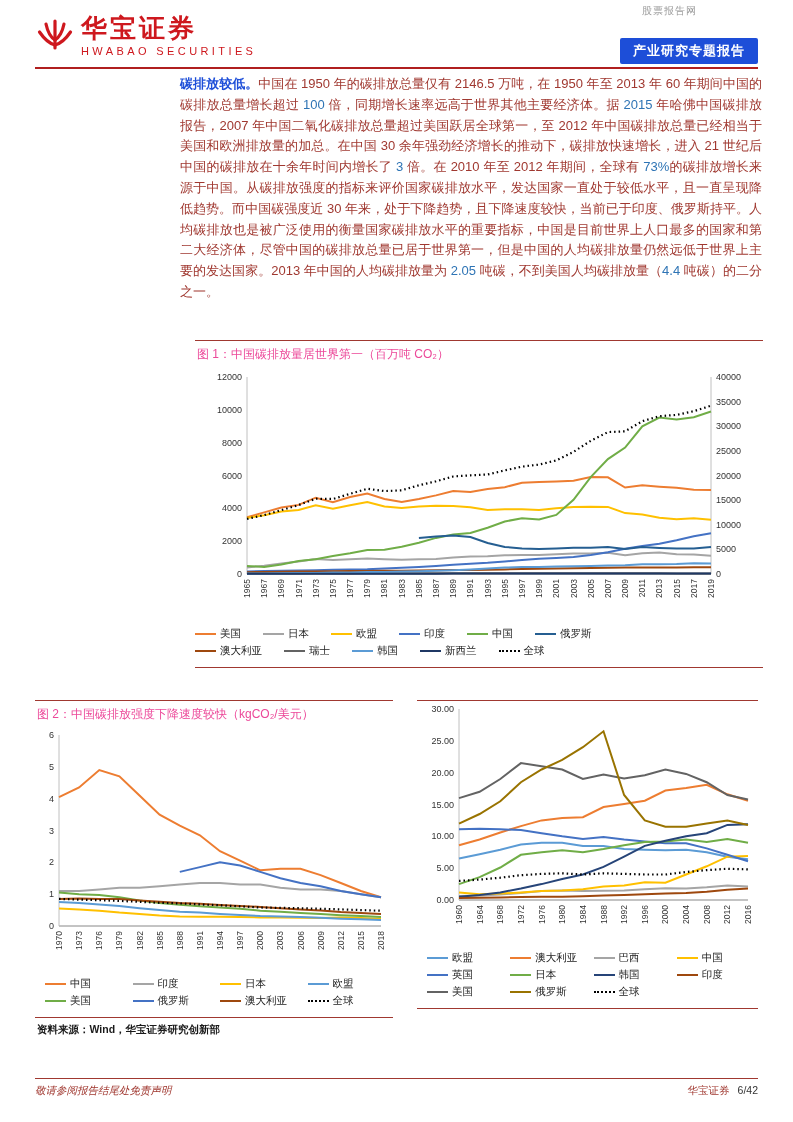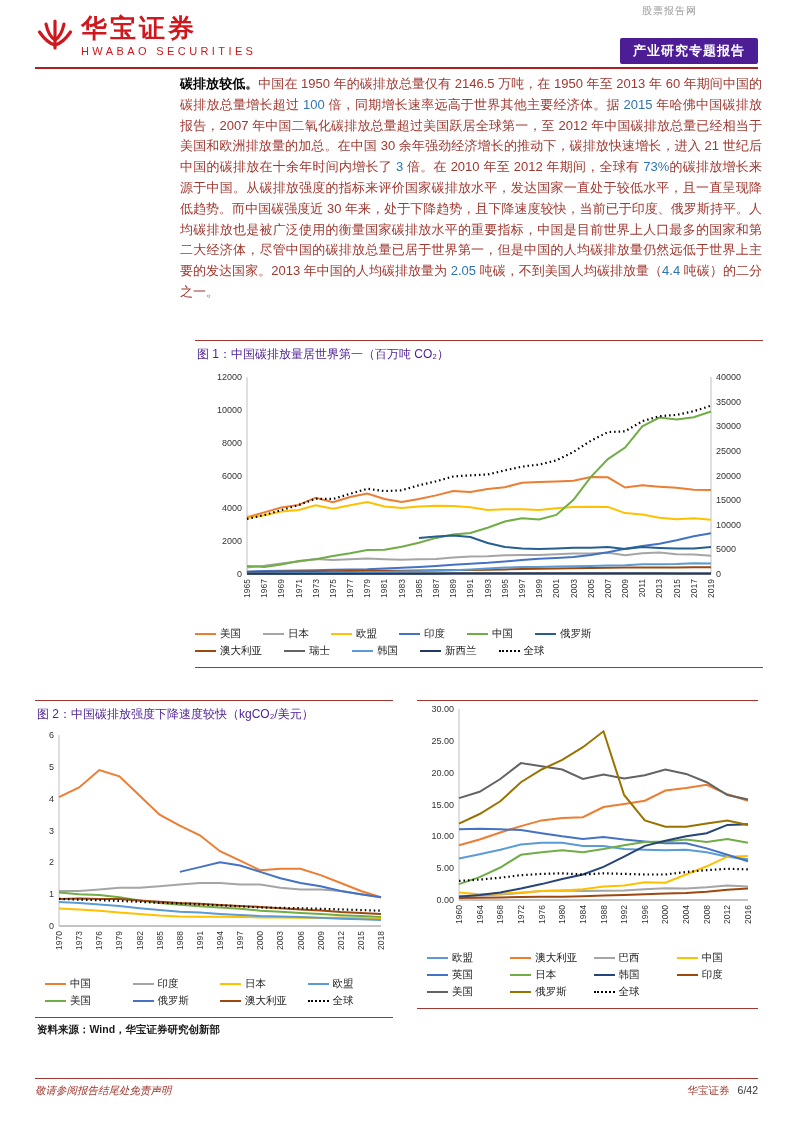--- a/index.html
+++ b/index.html
@@ -8,36 +8,36 @@
     font-family:"Liberation Sans","DejaVu Sans",sans-serif;overflow:hidden;
   }
   
   .watermark-top{position:absolute;top:4px;right:96px;font-size:10px;color:#9a9a9a;letter-spacing:1px;}
   
   .hdr{position:absolute;left:35px;right:35px;top:14px;height:52px;display:flex;justify-content:space-between;align-items:flex-start;}
   .logo{display:flex;align-items:center;gap:6px;}
   .logo-text{display:flex;flex-direction:column;}
   .logo-cn{font-size:26px;font-weight:bold;color:#CE181E;letter-spacing:3px;line-height:1.1;}
   .logo-en{font-size:11px;color:#CE181E;letter-spacing:3.4px;margin-top:2px;}
-  .badge{align-self:flex-end;background:#4c1d95;color:#fff;font-size:13px;font-weight:bold;
+  .badge{align-self:flex-end;background:#1d4ed8;color:#fff;font-size:13px;font-weight:bold;
     padding:4px 13px;letter-spacing:1px;border-radius:2px;margin-bottom:2px;margin-left:16px;}
   .header-rule{position:absolute;left:35px;right:35px;top:67px;border-top:2px solid #B01F1F;}
   
   .body-para{position:absolute;left:180px;top:74px;width:582px;margin:0;font-size:13px;line-height:1.6;text-align:justify;}
-  .run-lead{font-weight:bold;color:#000000;}
+  .run-lead{font-weight:bold;color:#1d4ed8;}
   .run-body{color:#A03830;}
   .run-num{color:#2E74B5;}
   
   .fig{position:absolute;}
   .fig1{left:195px;top:340px;width:568px;}
   .fig-row{position:absolute;left:35px;top:700px;width:723px;display:flex;gap:24px;}
   .fig2{position:static;width:358px;}
   .fig3{position:static;width:341px;}
   .fig-rule{border-top:1.5px solid #A03830;margin:0;}
-  .fig-title{font-size:12px;color:#4c1d95;padding:5px 2px 4px 2px;}
+  .fig-title{font-size:12px;color:#ec4899;padding:5px 2px 4px 2px;}
   .fig-source{font-size:10.5px;font-weight:bold;color:#1a1a1a;padding:5px 2px 0 2px;}
   .chart{line-height:0;}
   
   .legend{padding:2px 0 6px 0;}
   .legend-row{display:flex;justify-content:flex-start;gap:22px;margin:3px 0;}
   .legend-row.legend-grid{display:grid;grid-template-columns:repeat(4,1fr);gap:2px;justify-items:start;padding-left:10px;}
   .legend-item{display:inline-flex;align-items:center;font-size:10.5px;color:#222;white-space:nowrap;}
   .swatch{display:inline-block;width:21px;height:0;border-top:2.5px solid #000;margin-right:4px;}
   .swatch.dotted{border-top-style:dotted;border-top-color:#000;}
   

